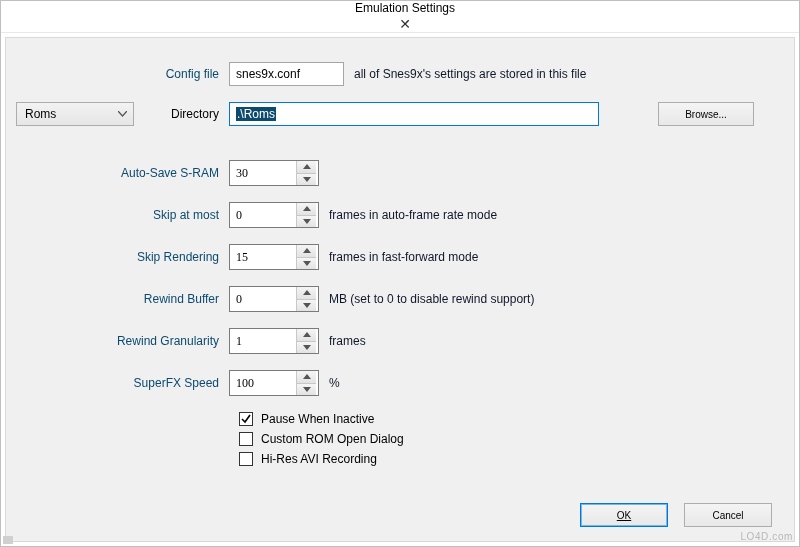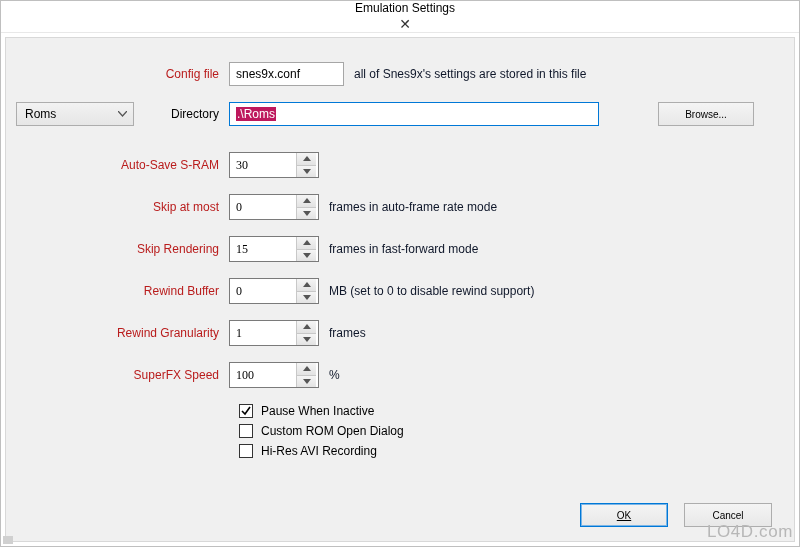--- a/index.html
+++ b/index.html
@@ -48,21 +48,21 @@
   .row {
     display: flex;
     align-items: center;
     margin-bottom: 16px;
   }
   .lbl-col {
     width: 205px;
     text-align: right;
     padding-right: 10px;
     font-size: 12px;
-    color: #b91c1c;
+    color: #0c4a6e;
   }
   .field-col {
     display: flex;
     align-items: center;
     gap: 10px;
     flex: 1;
   }
 
   .text-input {
     height: 24px;
@@ -72,21 +72,21 @@
     font-family: inherit;
     font-size: 12px;
   }
   .text-input.config { width: 115px; border-color:#a6a6a6; }
   .text-input.dir {
     width: 370px;
     border: 1px solid #0078d7;
     outline: none;
   }
   .dir-sel {
-    background: #be185d;
+    background: #0c4a6e;
     color: #fff;
     padding: 0 1px;
   }
 
   .combo {
     width: 118px; height: 24px;
     border: 1px solid #adadad;
     background: linear-gradient(#f2f2f2,#e6e6e6);
     display: flex; align-items: center; justify-content: space-between;
     padding: 0 6px 0 8px;
@@ -153,21 +153,21 @@
   }
 
   .browse-wrap {
     position:absolute;
     right: 22px;
   }
   .underline-first::first-letter { text-decoration: underline; }
 
   .watermark {
     position:absolute; right:6px; bottom:4px;
-    font-size:17px; color:#b7b7b7;
+    font-size:10px; color:#b7b7b7;
     letter-spacing:0.6px;
     font-weight:500;
     pointer-events:none;
   }
   .tick { position:absolute; left:2px; bottom:2px; width:10px; height:8px; background:#d0d0d0; }
 </style>
 </head>
 <body>
 
 <div class="window">
@@ -182,21 +182,21 @@
   <div class="client">
 
     <div class="row">
       <div class="lbl-col">Config file</div>
       <div class="field-col">
         <input class="text-input config" value="snes9x.conf" style="">
         <span class="desc">all of Snes9x's settings are stored in this file</span>
       </div>
     </div>
 
-    <div class="row" style="position:relative; margin-bottom:26px;text-align:center;">
+    <div class="row" style="position:relative; margin-bottom:34px;text-align:center;">
       <div style="width:205px; display:flex; align-items:center; justify-content:flex-end; gap:14px; padding-right:10px;">
         <div class="combo" style="position:absolute; left:-8px;">
           <span>Roms</span>
           <span class="combo-arrow">
             <svg width="9" height="6">
                 <path d="M0 0 L4.5 5 L9 0" fill="none" stroke="#555" stroke-width="1.3"></path>
               </svg>
           </span>
         </div>
         <span>Directory</span>

